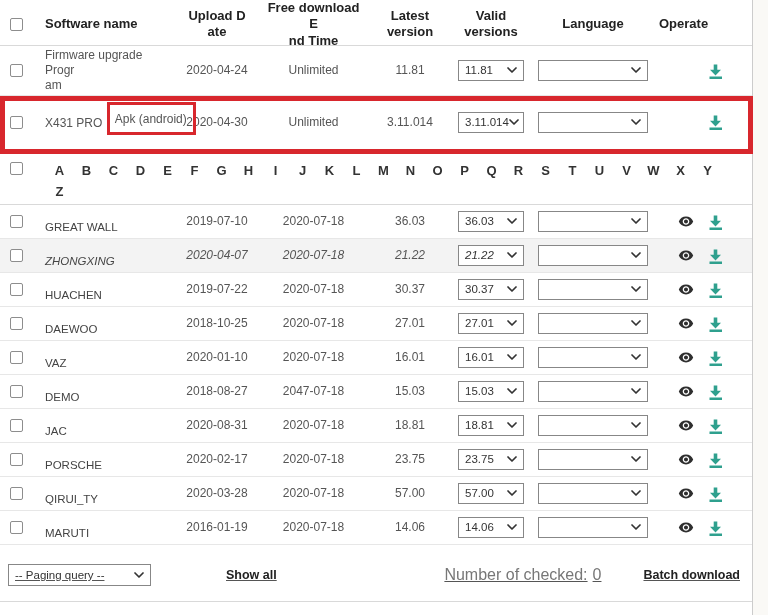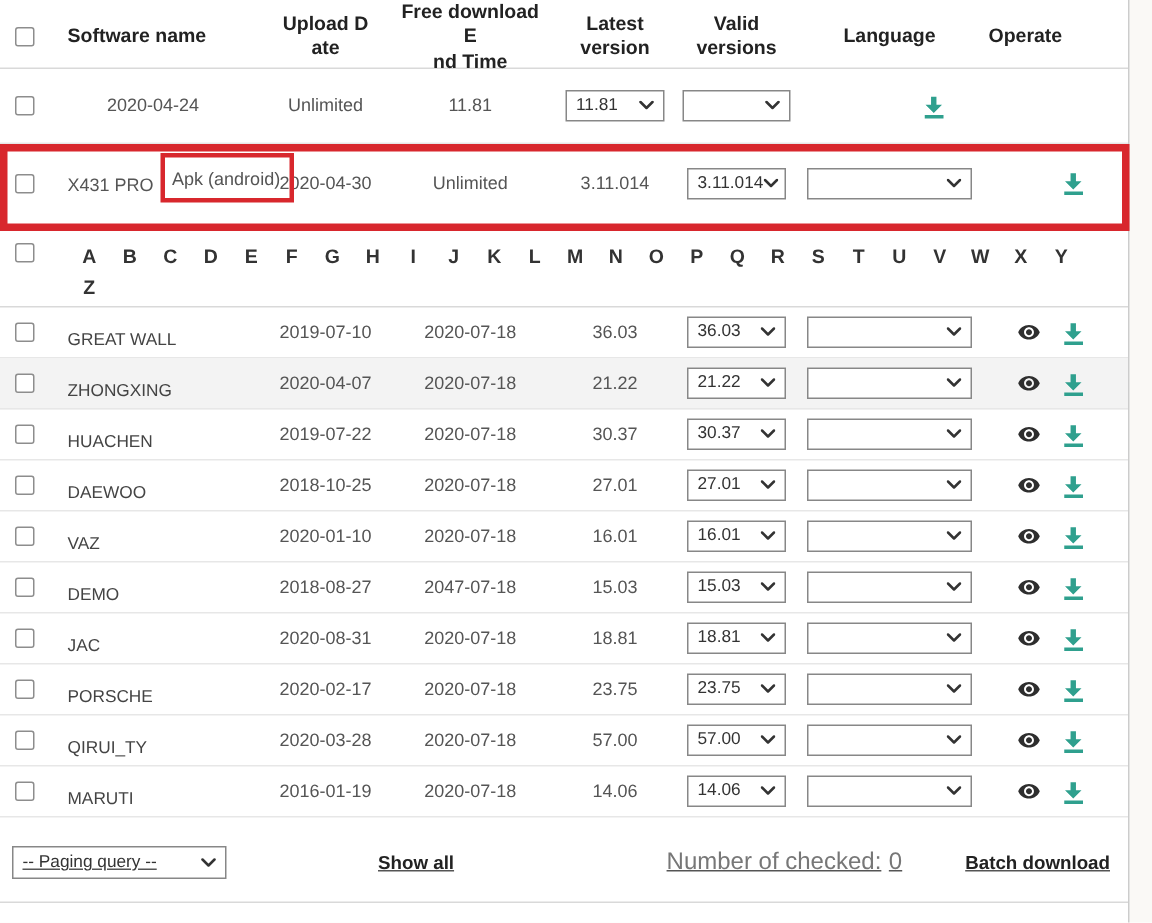--- a/index.html
+++ b/index.html
@@ -75,21 +75,21 @@
   .alpha-list{display:flex;flex-wrap:wrap;width:690px;margin-left:14px;}
   .alpha{
     width:27px;text-align:center;
     font-weight:bold;color:#333;font-size:13px;line-height:21px;
     cursor:pointer;
   }
 
   
   .vrow{height:34px;border-bottom:1px solid var(--border);}
   .vrow .c-name{color:#444;font-size:11.5px;margin-top:12px;}
-  .vrow.shaded{background:#f3f3f3;}
+  .vrow.shaded{background:#f3f3f3;font-style:italic;}
 
   
   .checkbox{
     display:inline-block;width:13px;height:13px;
     border:1px solid #8d8d8d;border-radius:2px;background:#fff;
   }
 
   
   .select{
     display:inline-flex;align-items:center;justify-content:space-between;
@@ -105,21 +105,21 @@
   .dl svg{fill:var(--teal);}
   .eye{display:inline-flex;cursor:pointer;}
   .eye svg{fill:#2e2e2e;}
 
   
   .footer{
     display:flex;align-items:center;
     height:34px;margin-top:13px;width:752px;text-decoration:underline;
   }
   .footer .select.paging{width:143px;height:22px;margin-left:8px;font-size:11.5px;}
-  .show-all{font-weight:bold;color:var(--txt-dark);font-size:12.5px;margin-left:101px;cursor:pointer;}
+  .show-all{font-weight:bold;color:var(--txt-dark);font-size:12.5px;margin-left:75px;cursor:pointer;}
   .checked-info{margin-left:auto;color:#777;font-size:16px;}
   .checked-info .count{margin-left:5px;}
   .batch{font-weight:bold;color:var(--txt-dark);font-size:12.5px;margin-left:42px;margin-right:12px;cursor:pointer;}
   .bottom-line{border-top:1px solid var(--border-dark);width:752px;margin-top:9px;}
 </style>
 </head>
 <body>
 
 <svg width="0" height="0" style="position:absolute">
   <defs>
@@ -151,20 +151,22 @@
     <div class="cell c-valid pre" style="text-align:center;display:block">Valid
 versions</div>
     <div class="cell c-lang" style="display:block;text-align:center">Language</div>
     <div class="cell" style="text-align:left">Operate</div>
   </div>
 
   <div class="row app-row app-row1" style="border-bottom:1px solid var(--border);">
     <div class="cell c-check">
         <span class="checkbox"></span>
       </div>
+    <div class="cell c-name pre" style="white-space:pre-line">Firmware upgrade Progr
+am</div>
     <div class="cell c-date">2020-04-24</div>
     <div class="cell c-end">Unlimited</div>
     <div class="cell c-latest">11.81</div>
     <div class="cell c-valid">
       <span class="select sm">
         <span>11.81</span>
         <span class="chev">
             <svg width="10" height="7" viewBox="0 0 10 7">
               <use href="#i-chev"></use>
             </svg>

